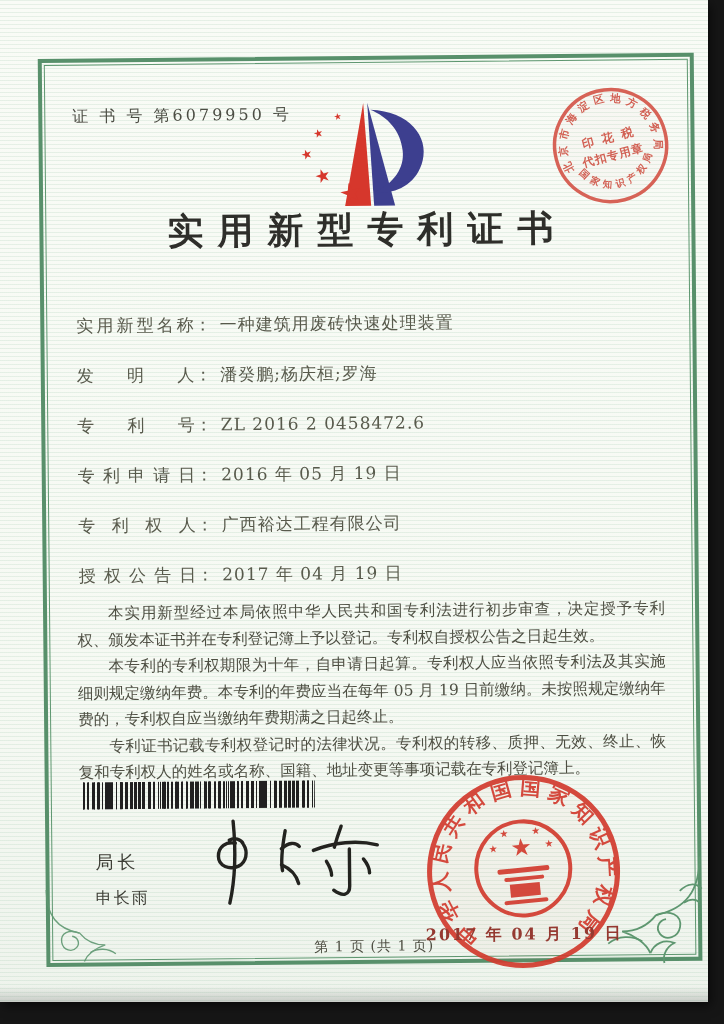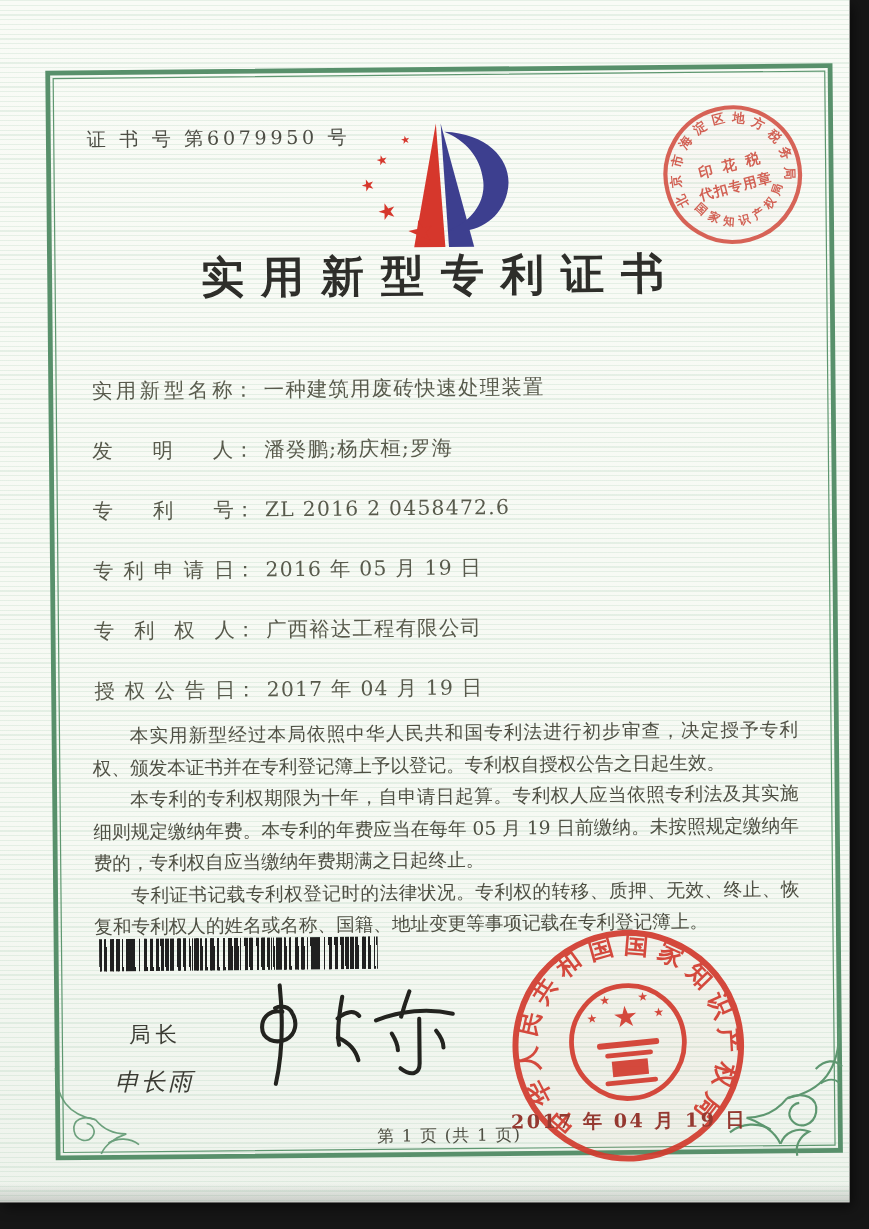--- a/index.html
+++ b/index.html
@@ -51,22 +51,22 @@
     position:absolute;left:30px;top:538px;width:588px;
     font-size:15.5px;line-height:26.5px;color:#4e4f43;text-align:justify;
   }
   .para{text-indent:2em;margin:0;}
   .barcode{
     position:absolute;left:34px;top:720px;width:232px;height:27px;
     background-image:
       repeating-linear-gradient(90deg,#202020 0px,#202020 2px,rgba(0,0,0,0) 2px,rgba(0,0,0,0) 5px,#202020 5px,#202020 6px,rgba(0,0,0,0) 6px,rgba(0,0,0,0) 9px,#202020 9px,#202020 12px,rgba(0,0,0,0) 12px,rgba(0,0,0,0) 14px),
       repeating-linear-gradient(90deg,#202020 0px,#202020 1px,rgba(0,0,0,0) 1px,rgba(0,0,0,0) 4px,#202020 4px,#202020 6px,rgba(0,0,0,0) 6px,rgba(0,0,0,0) 11px);
   }
-  .officer-title{position:absolute;left:46px;top:788px;font-size:18px;letter-spacing:4px;color:#3c3d35;margin-left:12px;}
-  .officer-name{position:absolute;left:46px;top:826px;font-size:20px;letter-spacing:2px;color:#3c3d35;font-style:italic;}
+  .officer-title{position:absolute;left:46px;top:788px;font-size:18px;letter-spacing:4px;color:#3c3d35;}
+  .officer-name{position:absolute;left:46px;top:826px;font-size:16px;letter-spacing:2px;color:#3c3d35;}
   .signature{position:absolute;left:148px;top:752px;}
   .main-seal{position:absolute;left:374px;top:713px;z-index:5;opacity:.92;}
   .footer{
     position:absolute;left:0;top:878px;width:648px;text-align:center;
     font-size:14px;letter-spacing:1px;color:#4e4f43;
   }
   .flourish-br{position:absolute;right:-8px;bottom:-10px;}
   .flourish-bl{position:absolute;left:-8px;bottom:-10px;transform:scaleX(-1);}
   svg text{font-family:"DejaVu Serif","Liberation Serif",serif;}
 </style>

